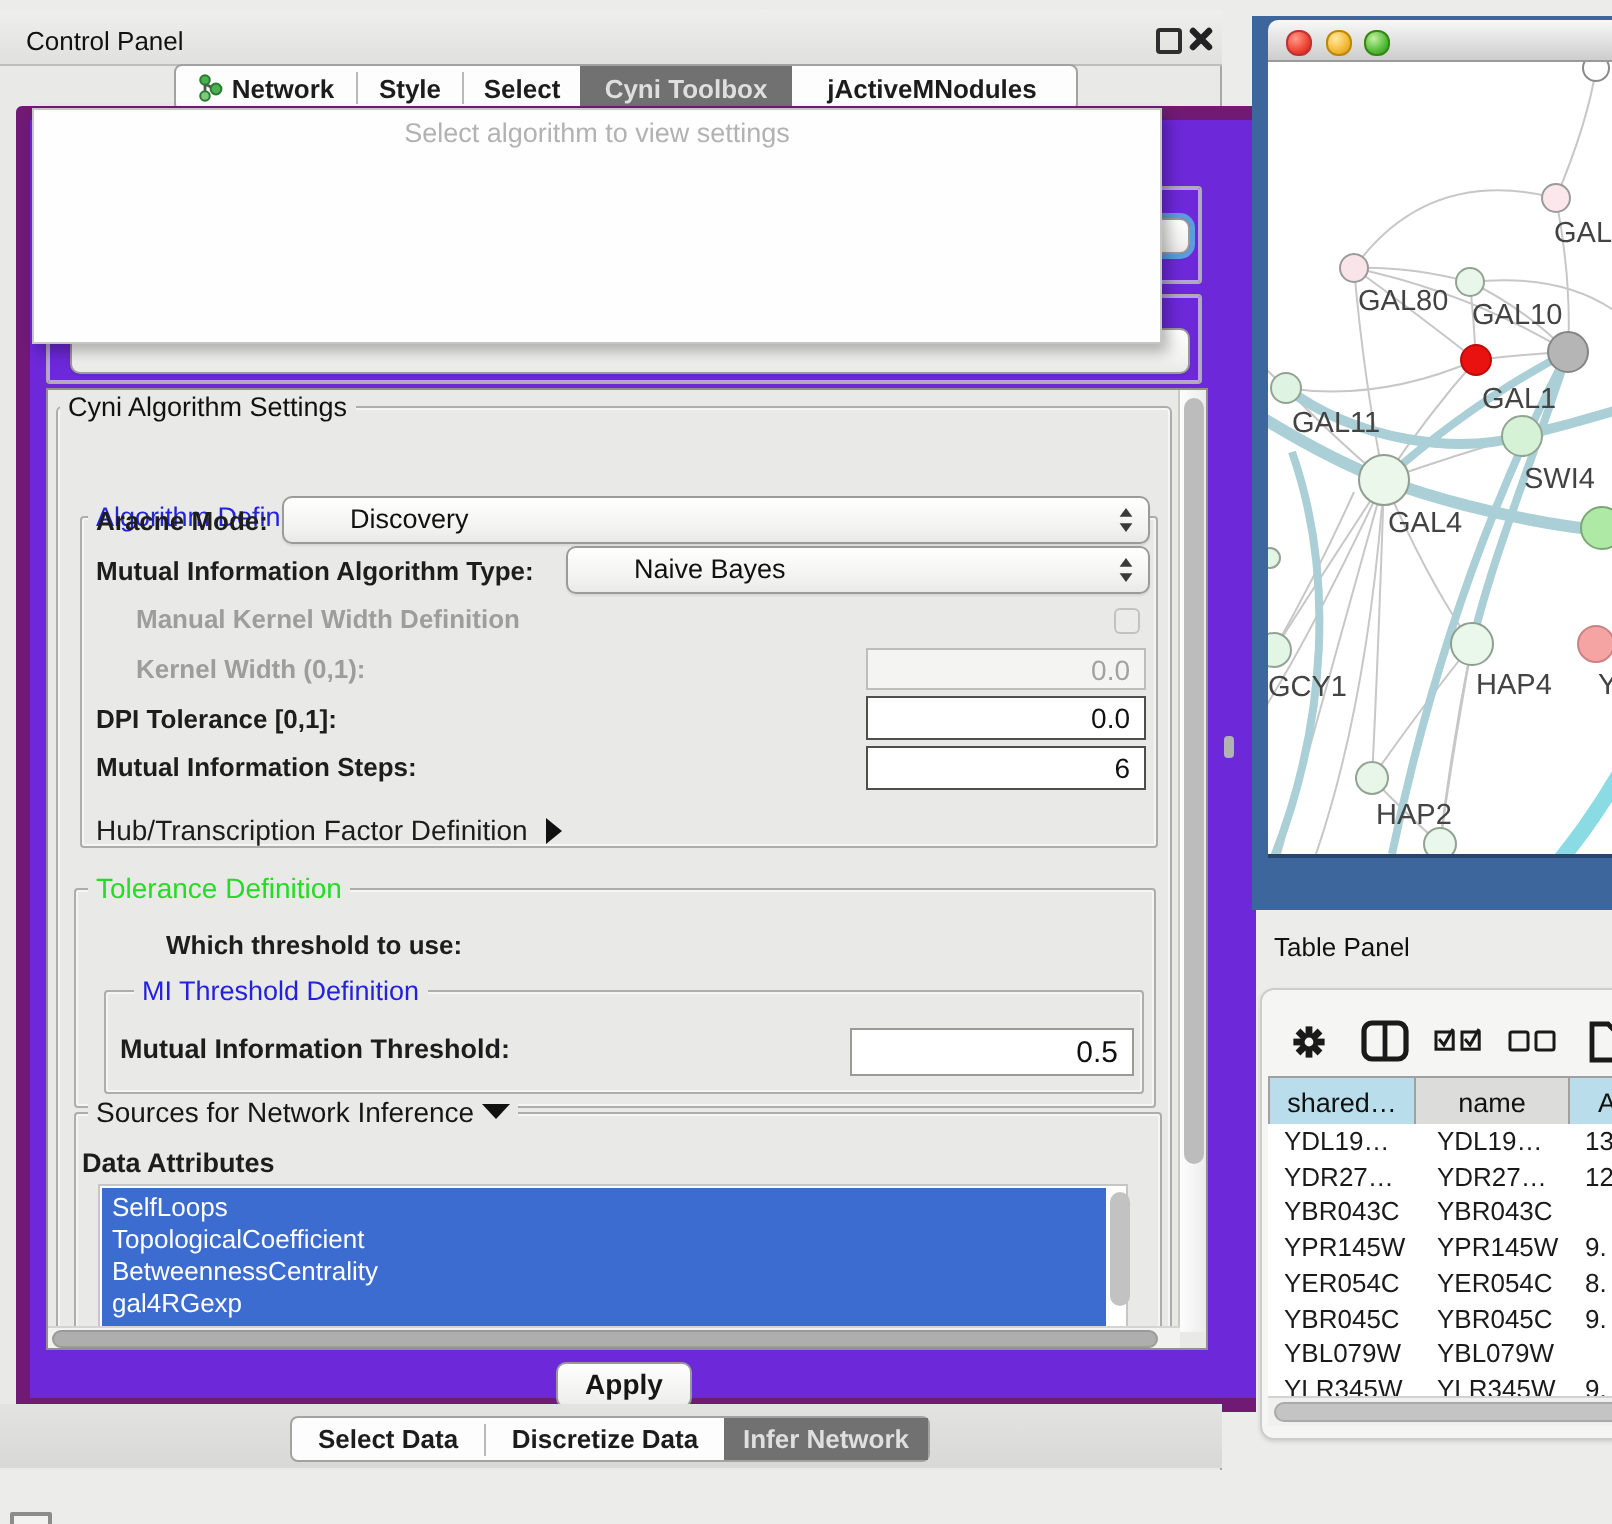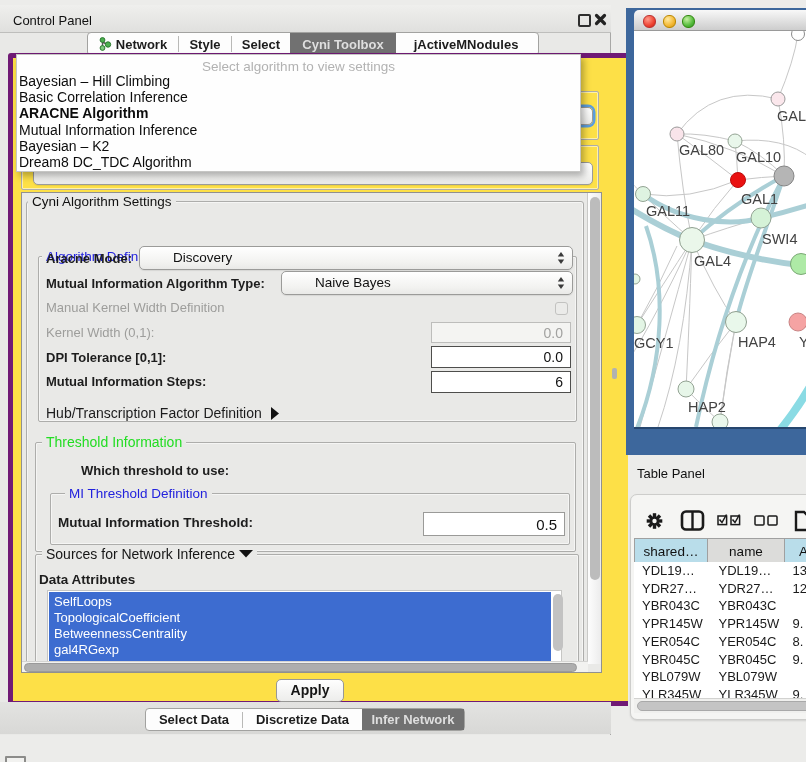--- a/index.html
+++ b/index.html
@@ -1,18 +1,18 @@
 <!DOCTYPE html>
 <html><head><meta charset="utf-8">
 <style>
 html,body{margin:0;padding:0;}
 body{width:806px;height:762px;position:relative;overflow:hidden;background:#ececea;font-family:"Liberation Sans",sans-serif;}
 .ab{position:absolute;}
 .bl{font-weight:bold;font-size:13px;color:#1d1d1d;white-space:nowrap;}
-.gy{font-weight:normal;font-size:13px;color:#9d9d9b;white-space:nowrap;}
+.gy{font-weight:bold;font-size:13px;color:#9d9d9b;white-space:nowrap;margin-left:20px;}
 .combo{position:absolute;border:1px solid #9b9b99;border-radius:5px;background:linear-gradient(#ffffff,#f2f2f0 70%,#e9e9e7);box-shadow:0 1px 1px rgba(0,0,0,.08);}
 .combo .ct{position:absolute;left:13px;top:3px;font-size:13.5px;color:#111;white-space:nowrap;margin-left:20px;}
 .spin{position:absolute;right:7px;top:50%;margin-top:-6px;width:8px;height:12px;}
 .fld{position:absolute;background:#fff;border:1px solid #4e4e4c;font-size:14px;color:#111;text-align:right;}
 .fld span{position:absolute;right:7px;top:2px;}
 .gbox{position:absolute;border:1px solid #adadab;border-radius:2px;box-shadow:inset 0 0 0 1px rgba(255,255,255,.55);}
 .gtitle{position:absolute;top:-8px;background:#e9e9e7;padding:0 4px;font-size:13.5px;white-space:nowrap;line-height:15px;}
 .tabbar{position:absolute;background:#fdfdfd;border:1px solid #a2a2a0;border-radius:4px;display:flex;align-items:center;}
 .tab{font-size:13px;font-weight:bold;color:#1c1c1c;text-align:center;white-space:nowrap;height:100%;display:flex;align-items:center;justify-content:center;}
 .tsep{width:1px;height:16px;background:#b9b9b7;}
@@ -39,21 +39,21 @@
           <circle cx="3.5" cy="11" r="2.4" fill="#7ec97f" stroke="#2c7a30"></circle>
         </svg>Network</div>
    <div class="tsep"></div>
       <div class="tab" style="width:52px;">Style</div>
    <div class="tsep"></div>
       <div class="tab" style="width:58px;">Select</div>
    <div class="tab tsel" style="width:106px;">Cyni Toolbox</div>
    <div class="tab" style="width:140px;">jActiveMNodules</div>
  </div>
 
- <div class="ab" style="left:8px;top:47px;width:700px;height:653px;border:5px solid #701a75;border-radius:3px;box-sizing:border-box;background:#fde047;">
+ <div class="ab" style="left:8px;top:47px;width:700px;height:653px;border:7px solid #701a75;border-radius:3px;box-sizing:border-box;background:#6d28d9;">
 
    <div class="gbox" style="left:8px;top:33px;width:576px;height:47px;"></div>
    <div class="combo" style="left:20px;top:49px;width:558px;height:16px;box-shadow:0 0 0 2.5px #5b9ddd;"></div>
 
    <div class="gbox" style="left:8px;top:87px;width:576px;height:43px;"></div>
    <div class="combo" style="left:20px;top:104px;width:558px;height:21px;"></div>
 
    <div class="ab" style="left:8px;top:134px;width:581px;height:481px;border:1px solid #909090;box-sizing:border-box;background:#e9e9e7;overflow:hidden;">
 
      <div class="gbox" style="left:4px;top:8px;width:556px;height:470px;border-radius:3px;">
@@ -89,21 +89,21 @@
           <span>0.0</span>
         </div>
      <div class="bl ab" style="left:24px;top:181px;">Mutual Information Steps:</div>
      <div class="fld" style="left:409px;top:178px;width:138px;height:20px;">
           <span>6</span>
         </div>
      <div class="ab" style="left:24px;top:212px;font-size:14px;color:#1c1c1c;">Hub/Transcription Factor Definition&nbsp;&nbsp;<svg width="10" height="13" viewBox="0 0 10 13" style="vertical-align:-2px">
             <path d="M1 0 L9 6.5 L1 13 Z" fill="#111"></path>
           </svg></div>
      <div class="gbox" style="left:13px;top:249px;width:539px;height:108px;">
-       <div class="gtitle" style="left:6px;color:#22dd22;font-size:14px;">Threshold Information</div>
+       <div class="gtitle" style="left:6px;color:#22dd22;font-size:14px;">Tolerance Definition</div>
      </div>
      <div class="bl ab" style="left:59px;top:270px;">Which threshold to use:</div>
      <div class="gbox" style="left:28px;top:300px;width:518px;height:50px;">
        <div class="gtitle" style="left:14px;color:#2222dd;">MI Threshold Definition</div>
      </div>
      <div class="bl ab" style="left:36px;top:322px;font-size:13.5px;">Mutual Information Threshold:</div>
      <div class="fld" style="left:401px;top:319px;width:140px;height:22px;border:1px solid #9a9a98;font-size:15px;">
           <span style="top:3px;">0.5</span>
         </div>
      <div class="gbox" style="left:13px;top:361px;width:542px;height:120px;">
@@ -132,21 +132,20 @@
  <div class="tabbar" style="left:145px;top:702px;width:318px;height:21px;">
    <div class="tab" style="width:96px;">Select Data</div>
    <div class="tsep"></div>
       <div class="tab" style="width:119px;">Discretize Data</div>
    <div class="tab tsel" style="width:102px;">Infer Network</div>
  </div>
 </div>
 
 <div class="ab" style="left:16px;top:54px;width:565px;height:118px;background:#fefefe;border:1px solid #c6c6c4;box-shadow:3px 4px 7px rgba(0,0,0,.30);box-sizing:border-box;">
   <div class="ab" style="left:0;top:4px;width:100%;text-align:center;font-size:13.5px;color:#b2b2b2;">Select algorithm to view settings</div>
-  <div class="ab" style="left:2px;top:18px;font-size:14px;color:#0c0c0c;line-height:16.2px;white-space:nowrap;">Bayesian – Hill Climbing<br>Basic Correlation Inference<br><b>ARACNE Algorithm</b><br>Mutual Information Inference<br>Bayesian – K2<br>Dream8 DC_TDC Algorithm</div>
 </div>
 
 <div class="ab" style="left:626px;top:8px;width:180px;height:447px;background:#3d679c;">
   <div class="ab" style="left:8px;top:2px;width:172px;height:21px;background:linear-gradient(#f8f8f8,#cdcdcd);border-bottom:1px solid #9a9a9a;border-top-left-radius:5px;box-sizing:border-box;">
     <div class="ab" style="left:9px;top:5px;width:11px;height:11px;border-radius:6px;background:radial-gradient(circle at 35% 30%,#ff9a8a,#ee4433 60%,#c12012);border:.5px solid #b33;"></div>
     <div class="ab" style="left:29px;top:5px;width:11px;height:11px;border-radius:6px;background:radial-gradient(circle at 35% 30%,#ffe9a0,#f3b834 60%,#cf9214);border:.5px solid #b80;"></div>
     <div class="ab" style="left:48px;top:5px;width:11px;height:11px;border-radius:6px;background:radial-gradient(circle at 35% 30%,#c4f0a0,#55bb3c 60%,#2f8f1f);border:.5px solid #381;"></div>
   </div>
   <div class="ab" style="left:8px;top:23px;width:172px;height:396px;background:#fff;overflow:hidden;">
   <svg width="172" height="396" viewBox="0 0 172 396">

